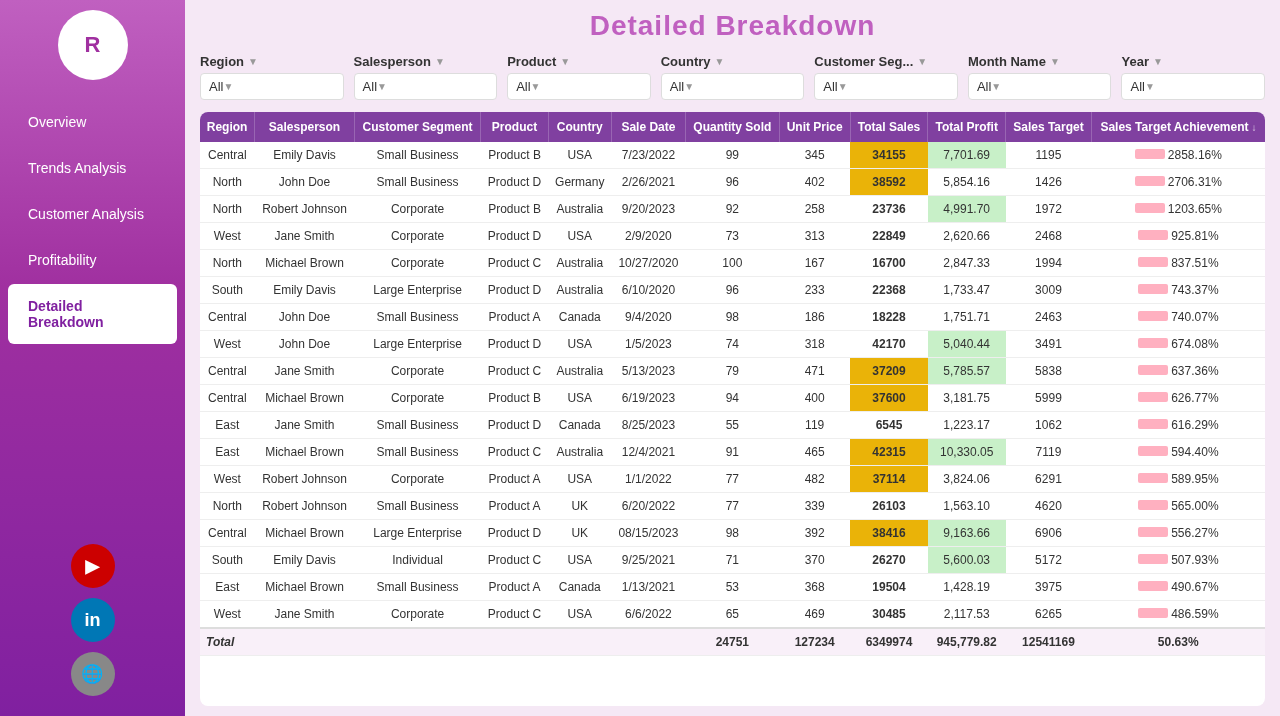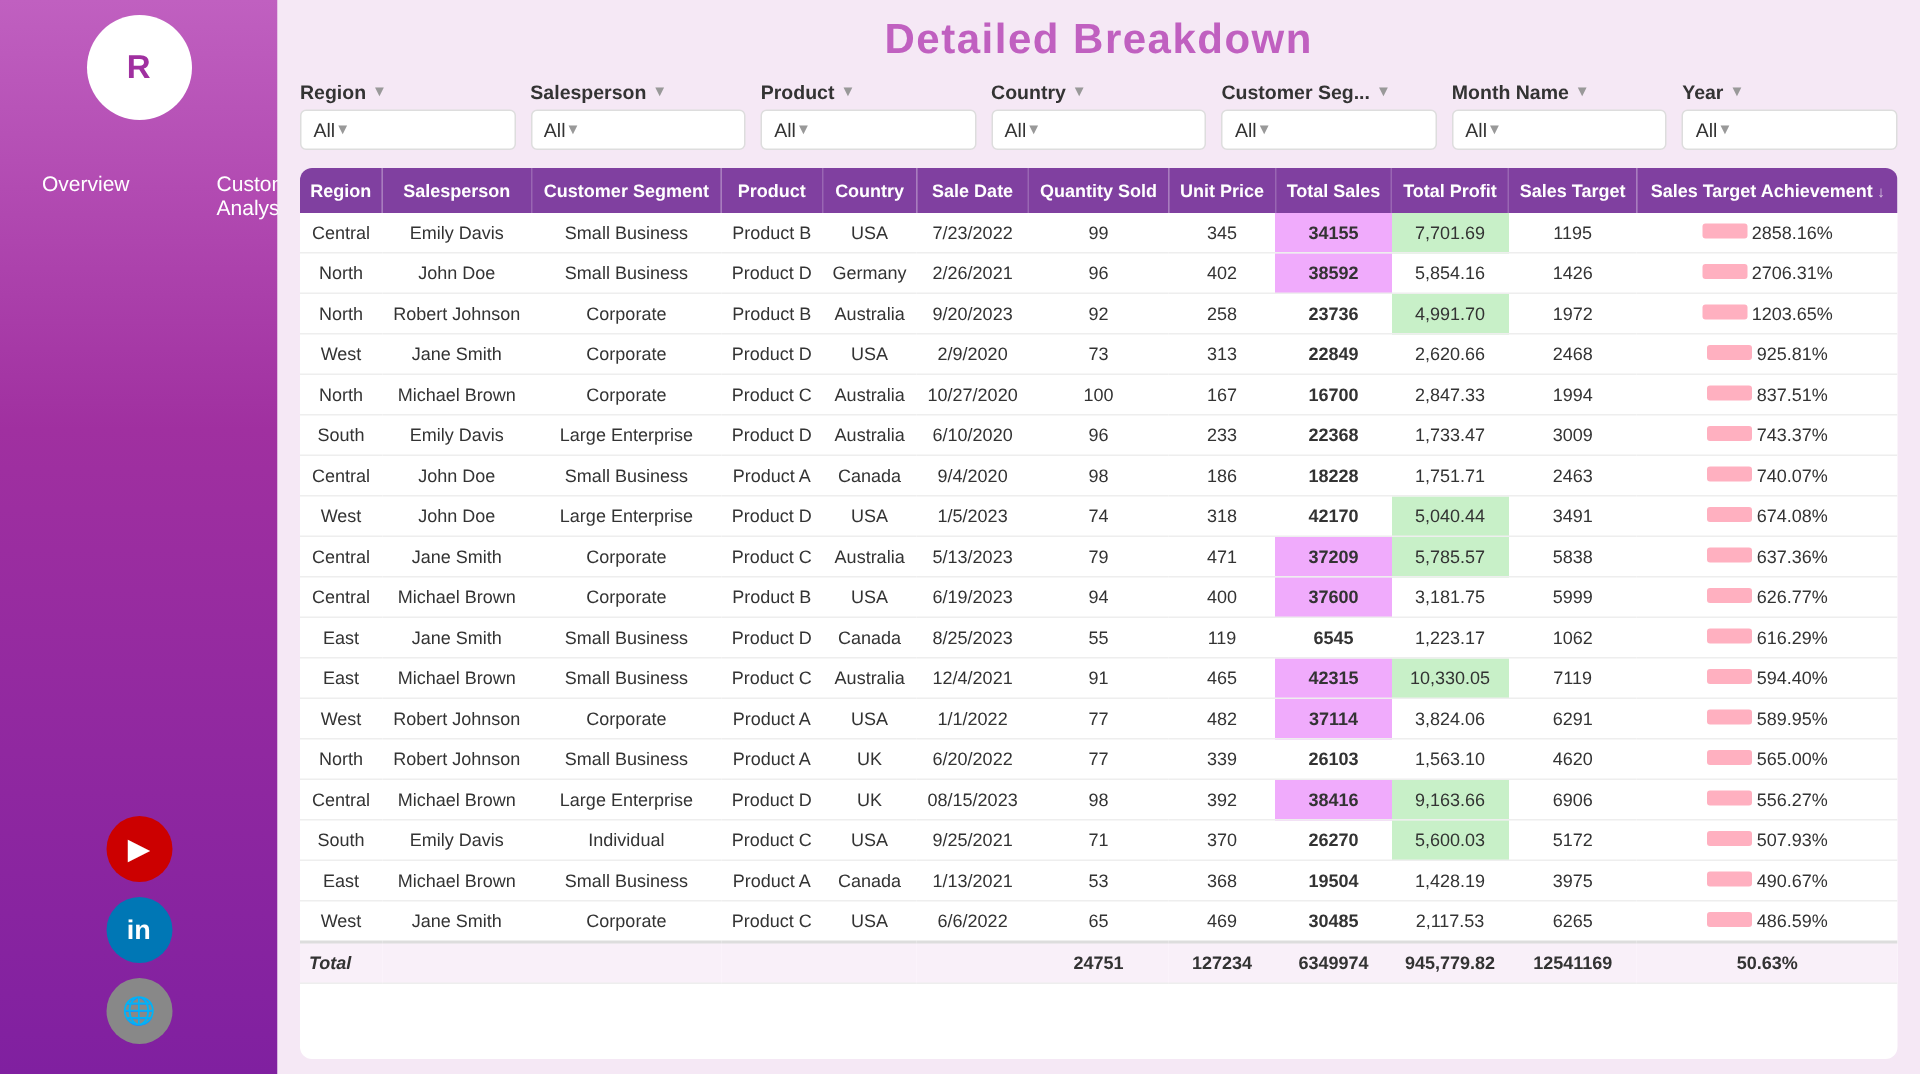--- a/index.html
+++ b/index.html
@@ -35,21 +35,21 @@
       overflow: hidden;
     }
     .logo-inner {
       font-size: 22px;
       font-weight: bold;
       color: #a030a0;
     }
     .nav-items {
       width: 100%;
       display: flex;
-      flex-direction: row;
+      flex-direction: column;
       gap: 2px;
       flex: 1;
     }
     .nav-item {
       color: white;
       padding: 14px 20px;
       cursor: pointer;
       font-size: 14px;
       font-weight: 500;
       border-radius: 4px;
@@ -178,21 +178,21 @@
       text-align: center;
       color: #333;
       white-space: nowrap;
       font-size: 12px;
     }
 
     
     .cell-total-sales {
       font-weight: bold;
     }
-    .cell-yellow { background: #f0abfc; }
+    .cell-yellow { background: #eab308; }
     .cell-green-light { background: #c8f0c8; }
     .mini-bar {
       width: 30px;
       height: 10px;
       background: #ffb0c0;
       border-radius: 2px;
       display: inline-block;
     }
 
     
@@ -219,20 +219,21 @@
 </head>
 <body>
 
 <div class="sidebar">
   <div class="logo-area">
     <div class="logo-inner">R</div>
   </div>
   <div class="nav-items">
 
   <div class="nav-item">Overview</div>
+      <div class="nav-item">Trends Analysis</div>
       <div class="nav-item">Customer Analysis</div>
       <div class="nav-item">Profitability</div>
       <div class="nav-item active">Detailed Breakdown</div>
     </div>
   <div class="social-icons">
 
   <div class="social-icon social-youtube">▶</div>
       <div class="social-icon social-linkedin">in</div>
       <div class="social-icon social-web">🌐</div>
     </div>

